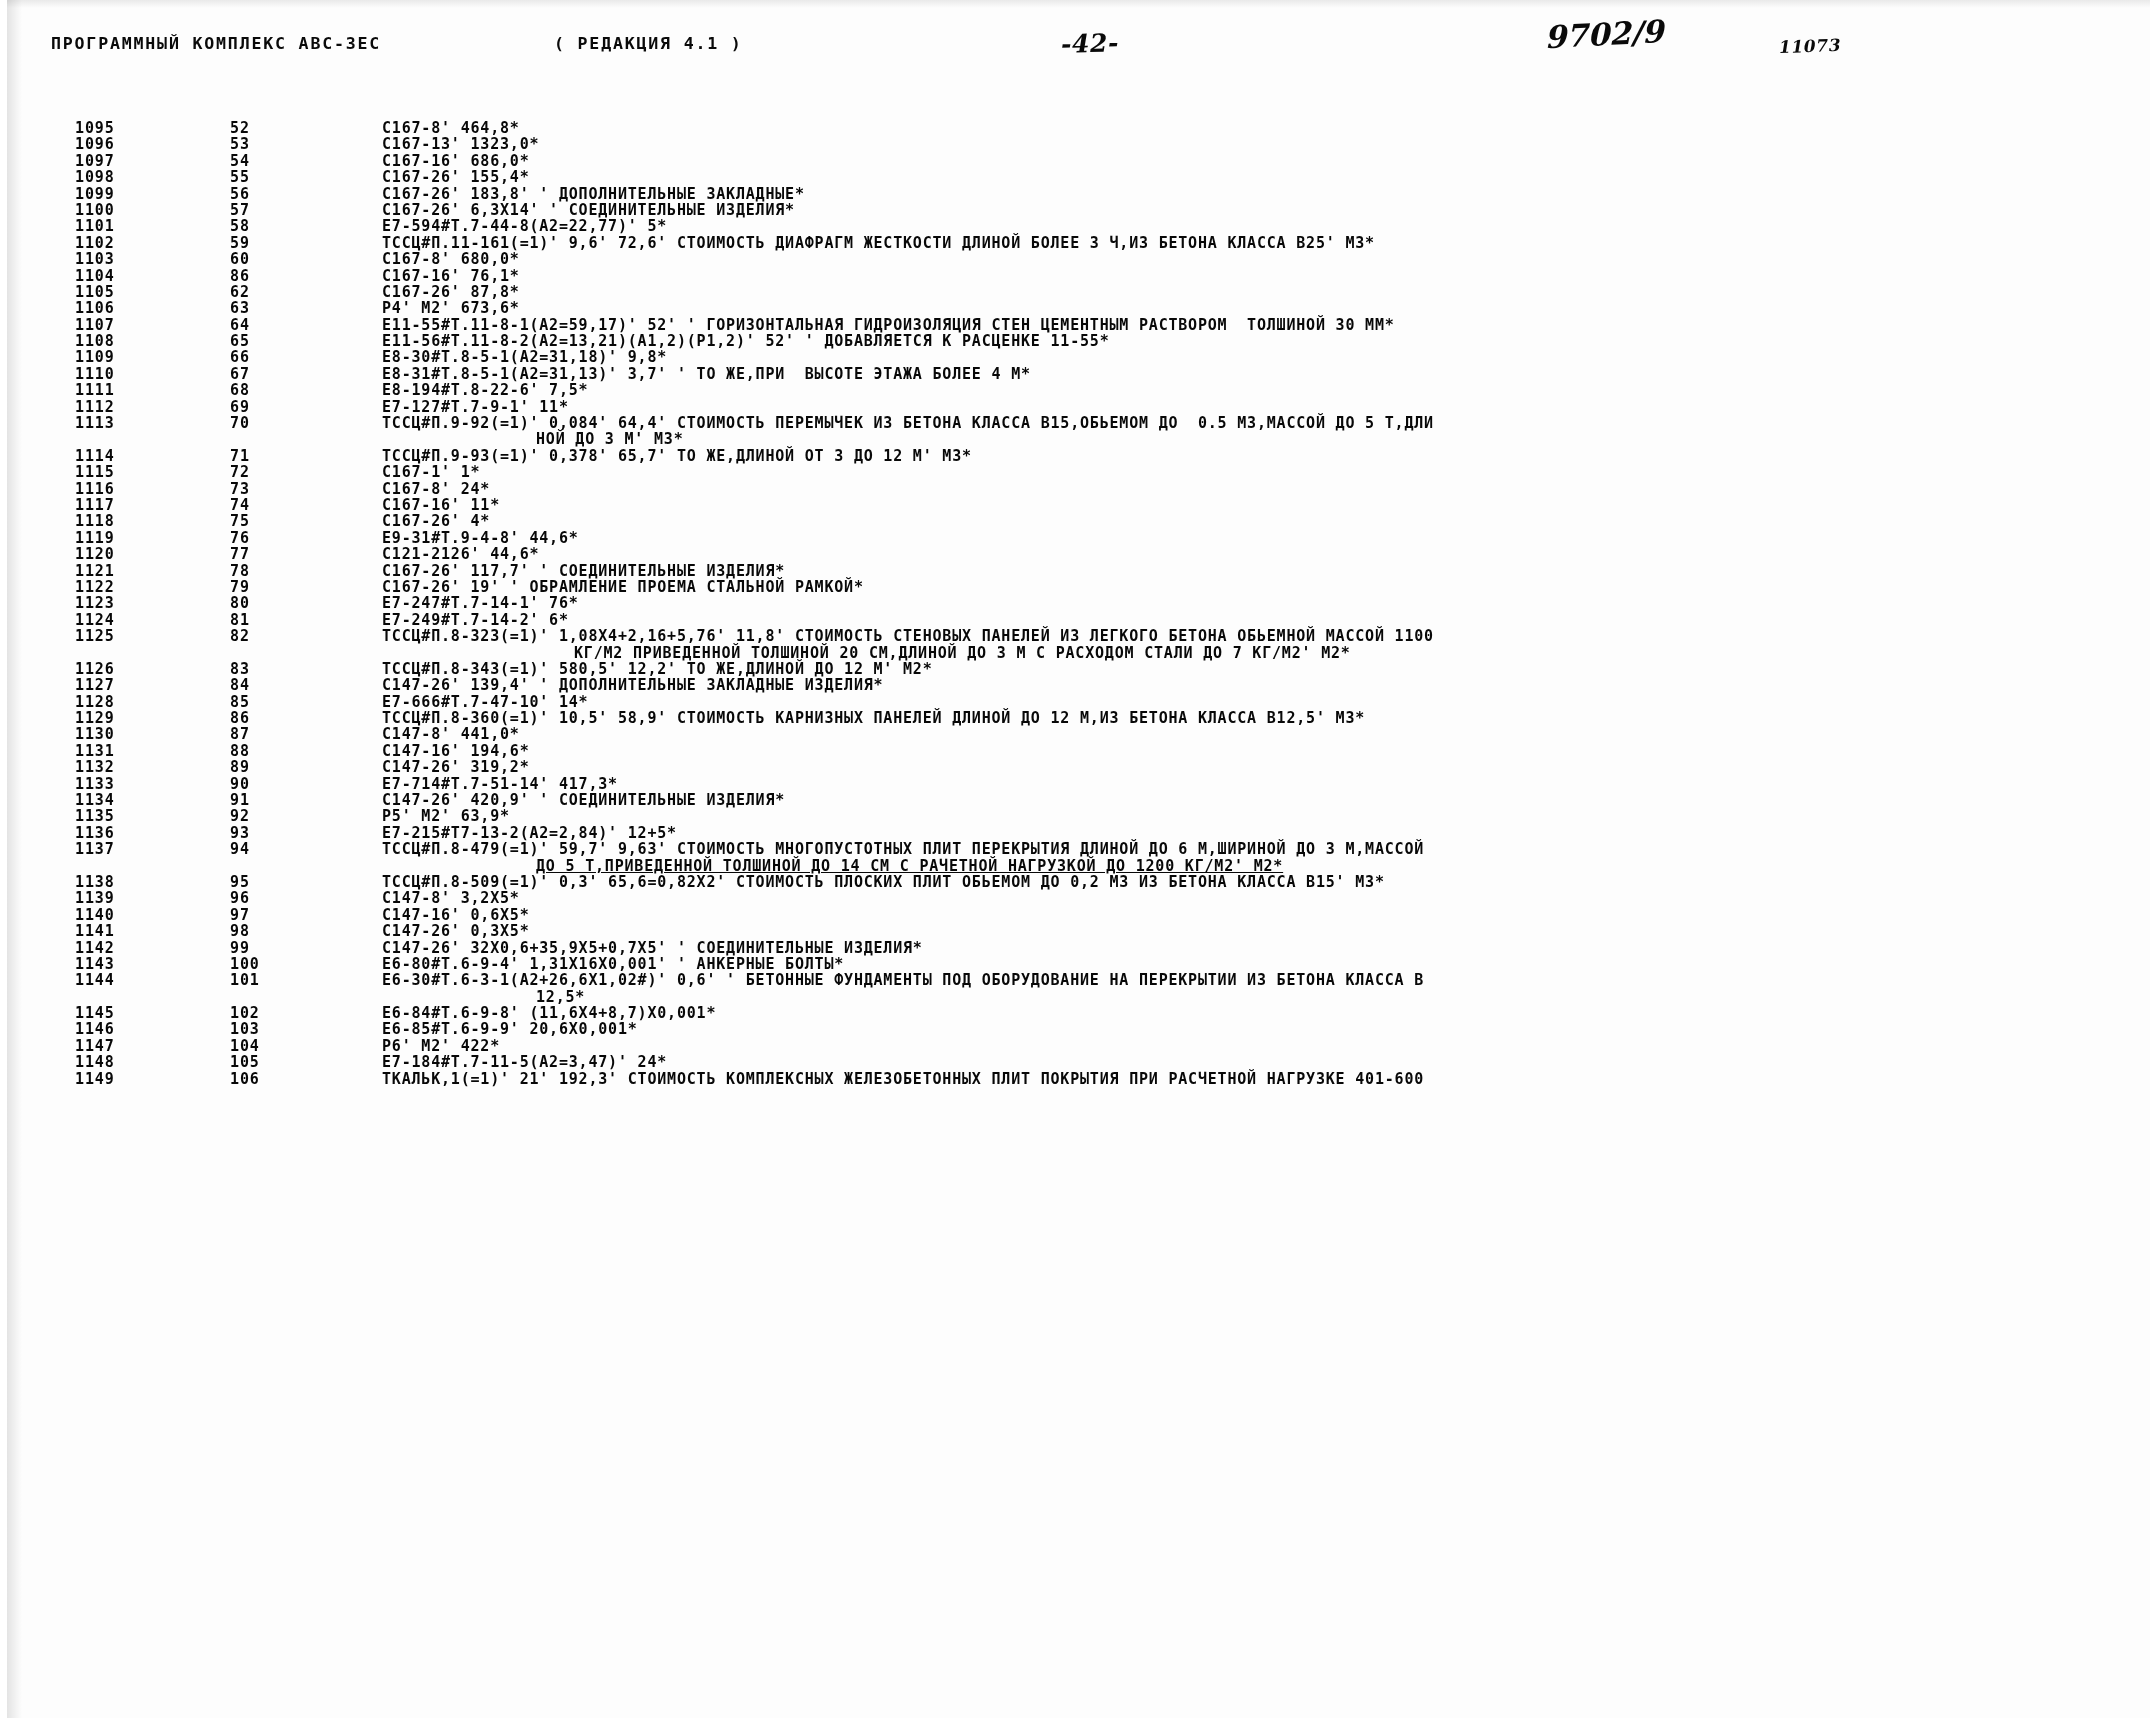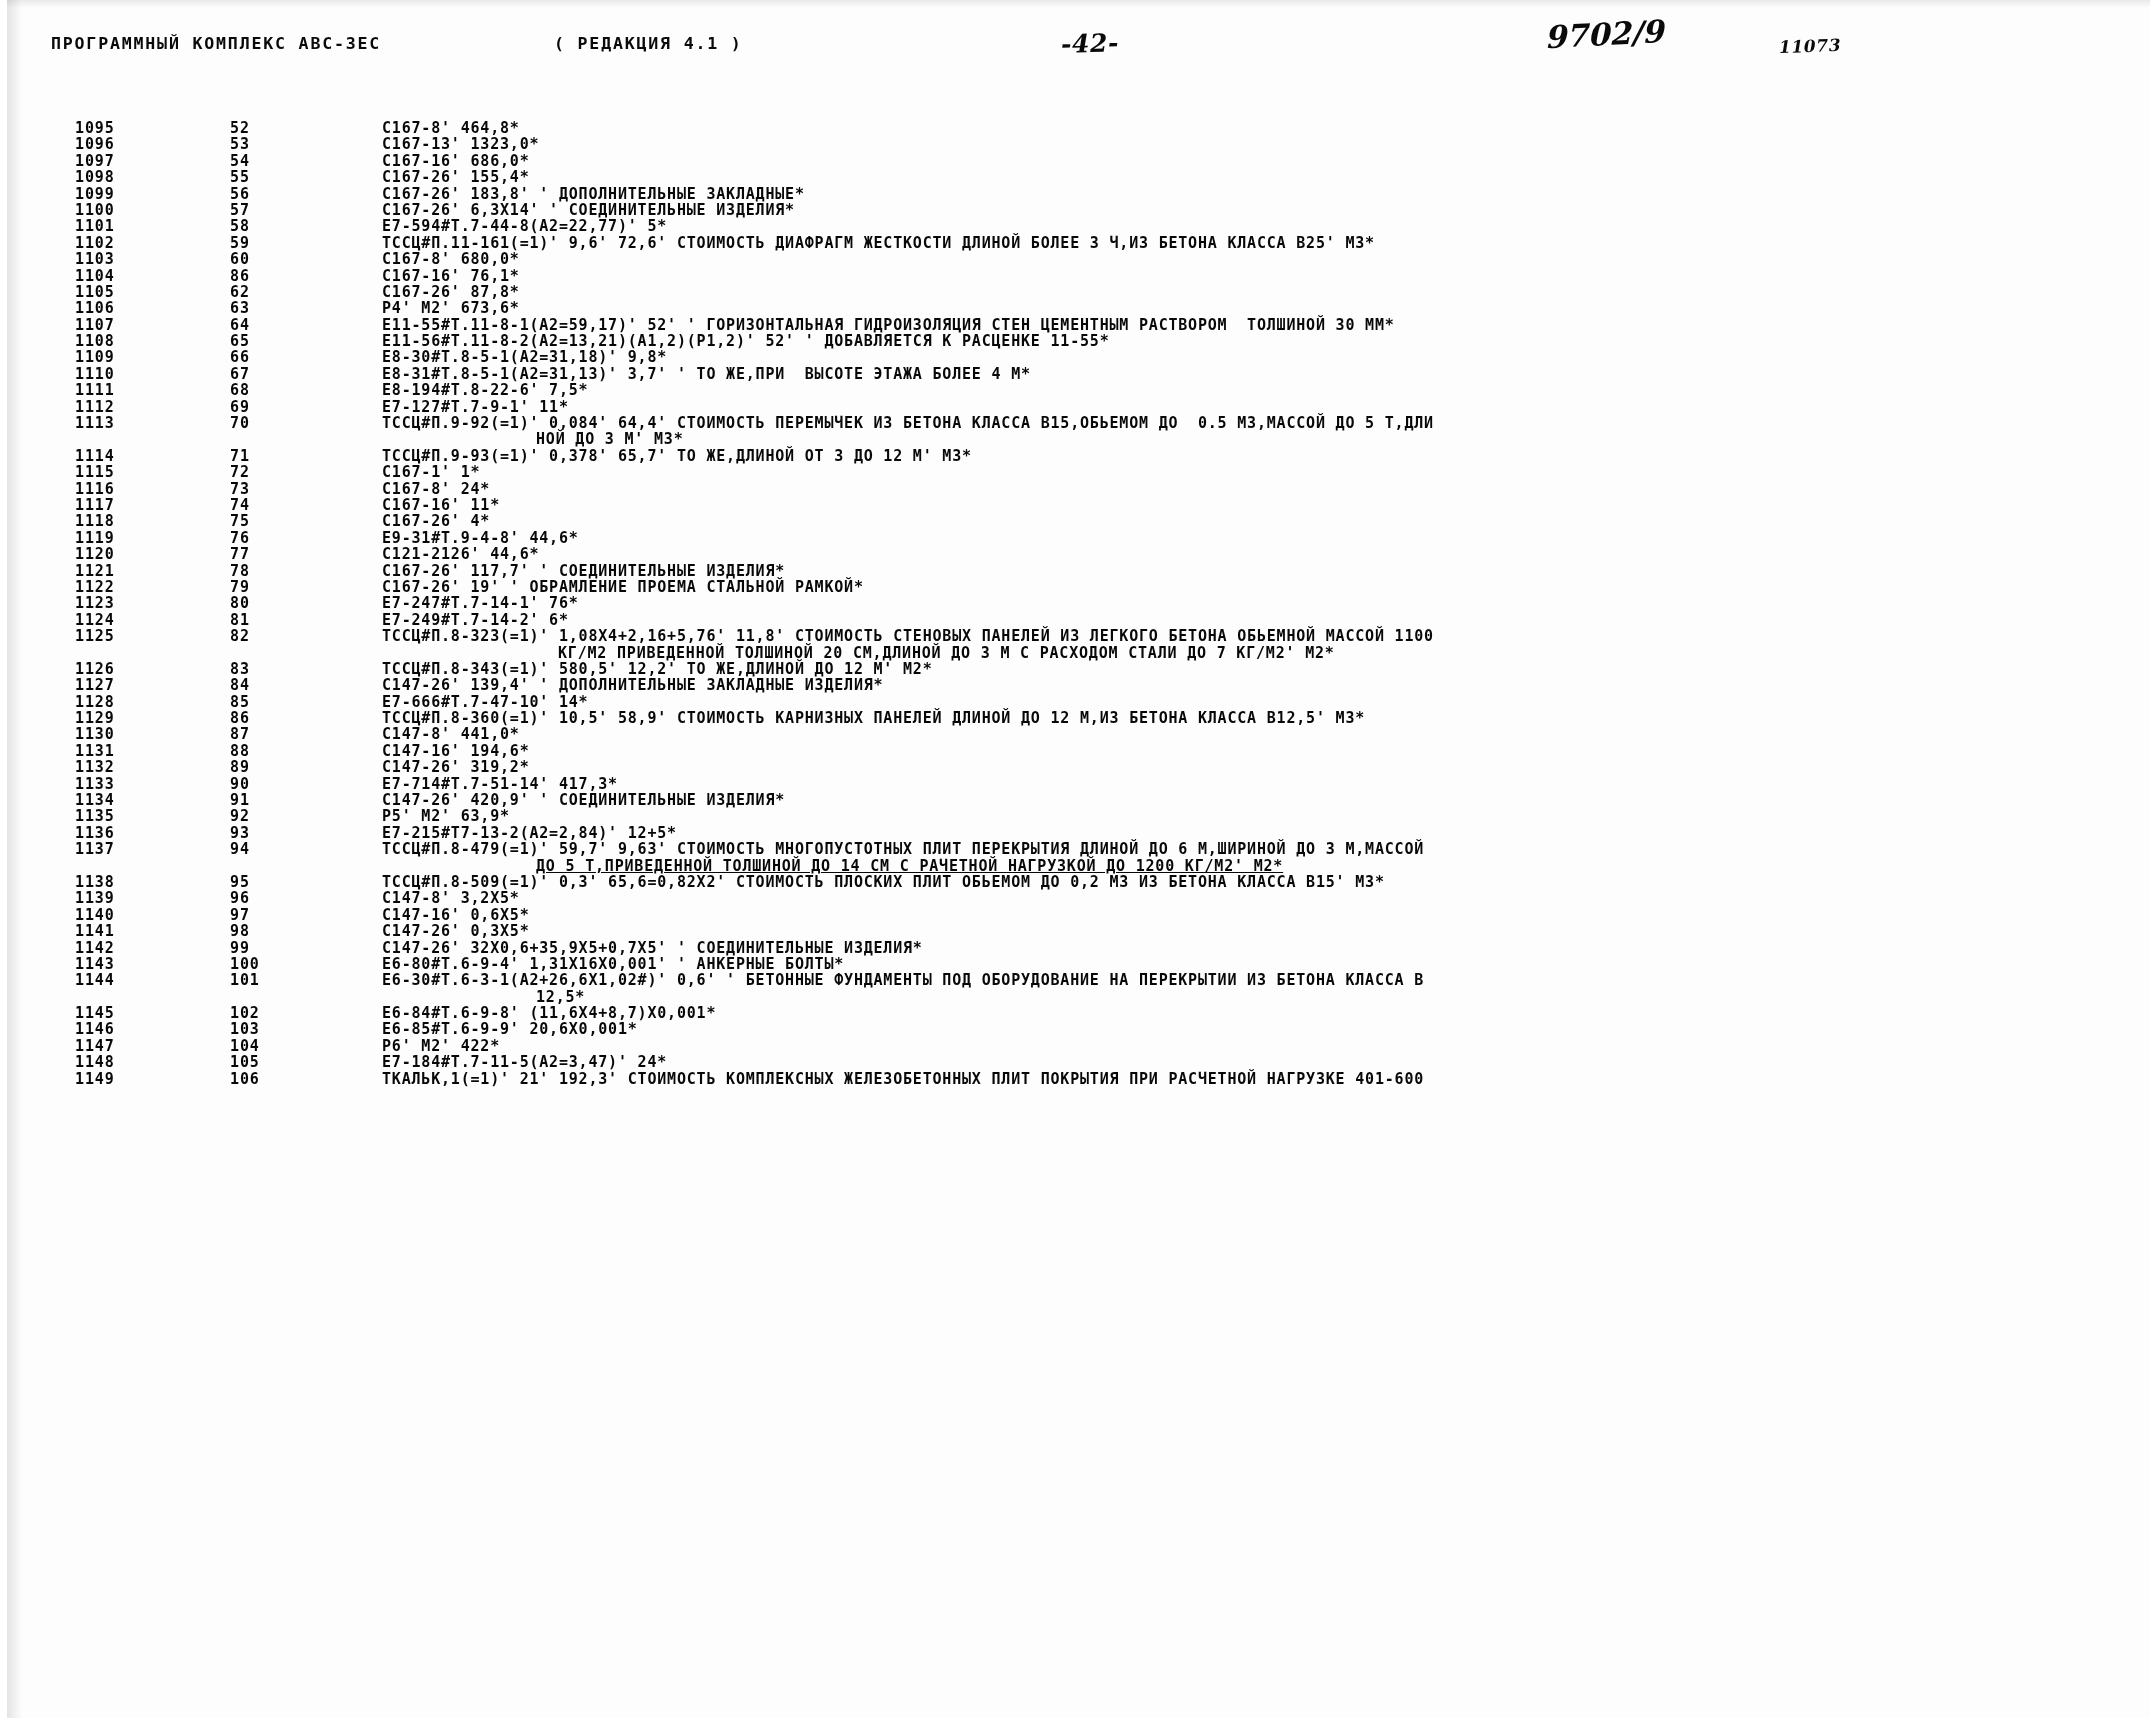--- a/index.html
+++ b/index.html
@@ -188,21 +188,21 @@
       <div class="prt-row"><span class="col-lineno">1116</span><span class="col-seqno">73</span><span class="col-body">C167-8' 24*</span></div>
       <div class="prt-row"><span class="col-lineno">1117</span><span class="col-seqno">74</span><span class="col-body">C167-16' 11*</span></div>
       <div class="prt-row"><span class="col-lineno">1118</span><span class="col-seqno">75</span><span class="col-body">C167-26' 4*</span></div>
       <div class="prt-row"><span class="col-lineno">1119</span><span class="col-seqno">76</span><span class="col-body">E9-31#Т.9-4-8' 44,6*</span></div>
       <div class="prt-row"><span class="col-lineno">1120</span><span class="col-seqno">77</span><span class="col-body">C121-2126' 44,6*</span></div>
       <div class="prt-row"><span class="col-lineno">1121</span><span class="col-seqno">78</span><span class="col-body">C167-26' 117,7' ' СОЕДИНИТЕЛЬНЫЕ ИЗДЕЛИЯ*</span></div>
       <div class="prt-row"><span class="col-lineno">1122</span><span class="col-seqno">79</span><span class="col-body">C167-26' 19' ' ОБРАМЛЕНИЕ ПРОЕМА СТАЛЬНОЙ РАМКОЙ*</span></div>
       <div class="prt-row"><span class="col-lineno">1123</span><span class="col-seqno">80</span><span class="col-body">E7-247#Т.7-14-1' 76*</span></div>
       <div class="prt-row"><span class="col-lineno">1124</span><span class="col-seqno">81</span><span class="col-body">E7-249#Т.7-14-2' 6*</span></div>
       <div class="prt-row"><span class="col-lineno">1125</span><span class="col-seqno">82</span><span class="col-body">ТССЦ#П.8-323(=1)' 1,08X4+2,16+5,76' 11,8' СТОИМОСТЬ СТЕНОВЫХ ПАНЕЛЕЙ ИЗ ЛЕГКОГО БЕТОНА ОБЬЕМНОЙ МАССОЙ 1100</span></div>
-      <div class="prt-row cont"><span class="col-lineno"></span><span class="col-seqno"></span><span class="col-body" style="left: 503px; padding-left: 48px;">КГ/М2 ПРИВЕДЕННОЙ ТОЛШИНОЙ 20 СМ,ДЛИНОЙ ДО 3 М С РАСХОДОМ СТАЛИ ДО 7 КГ/М2' М2*</span></div>
+      <div class="prt-row cont"><span class="col-lineno"></span><span class="col-seqno"></span><span class="col-body" style="left: 519px; padding-left: 48px;">КГ/М2 ПРИВЕДЕННОЙ ТОЛШИНОЙ 20 СМ,ДЛИНОЙ ДО 3 М С РАСХОДОМ СТАЛИ ДО 7 КГ/М2' М2*</span></div>
       <div class="prt-row"><span class="col-lineno">1126</span><span class="col-seqno">83</span><span class="col-body">ТССЦ#П.8-343(=1)' 580,5' 12,2' ТО ЖЕ,ДЛИНОЙ ДО 12 М' М2*</span></div>
       <div class="prt-row"><span class="col-lineno">1127</span><span class="col-seqno">84</span><span class="col-body">C147-26' 139,4' ' ДОПОЛНИТЕЛЬНЫЕ ЗАКЛАДНЫЕ ИЗДЕЛИЯ*</span></div>
       <div class="prt-row"><span class="col-lineno">1128</span><span class="col-seqno">85</span><span class="col-body">E7-666#Т.7-47-10' 14*</span></div>
       <div class="prt-row"><span class="col-lineno">1129</span><span class="col-seqno">86</span><span class="col-body">ТССЦ#П.8-360(=1)' 10,5' 58,9' СТОИМОСТЬ КАРНИЗНЫХ ПАНЕЛЕЙ ДЛИНОЙ ДО 12 М,ИЗ БЕТОНА КЛАССА В12,5' М3*</span></div>
       <div class="prt-row"><span class="col-lineno">1130</span><span class="col-seqno">87</span><span class="col-body">C147-8' 441,0*</span></div>
       <div class="prt-row"><span class="col-lineno">1131</span><span class="col-seqno">88</span><span class="col-body">C147-16' 194,6*</span></div>
       <div class="prt-row"><span class="col-lineno">1132</span><span class="col-seqno">89</span><span class="col-body">C147-26' 319,2*</span></div>
       <div class="prt-row"><span class="col-lineno">1133</span><span class="col-seqno">90</span><span class="col-body">E7-714#Т.7-51-14' 417,3*</span></div>
       <div class="prt-row"><span class="col-lineno">1134</span><span class="col-seqno">91</span><span class="col-body">C147-26' 420,9' ' СОЕДИНИТЕЛЬНЫЕ ИЗДЕЛИЯ*</span></div>
       <div class="prt-row"><span class="col-lineno">1135</span><span class="col-seqno">92</span><span class="col-body">Р5' М2' 63,9*</span></div>

